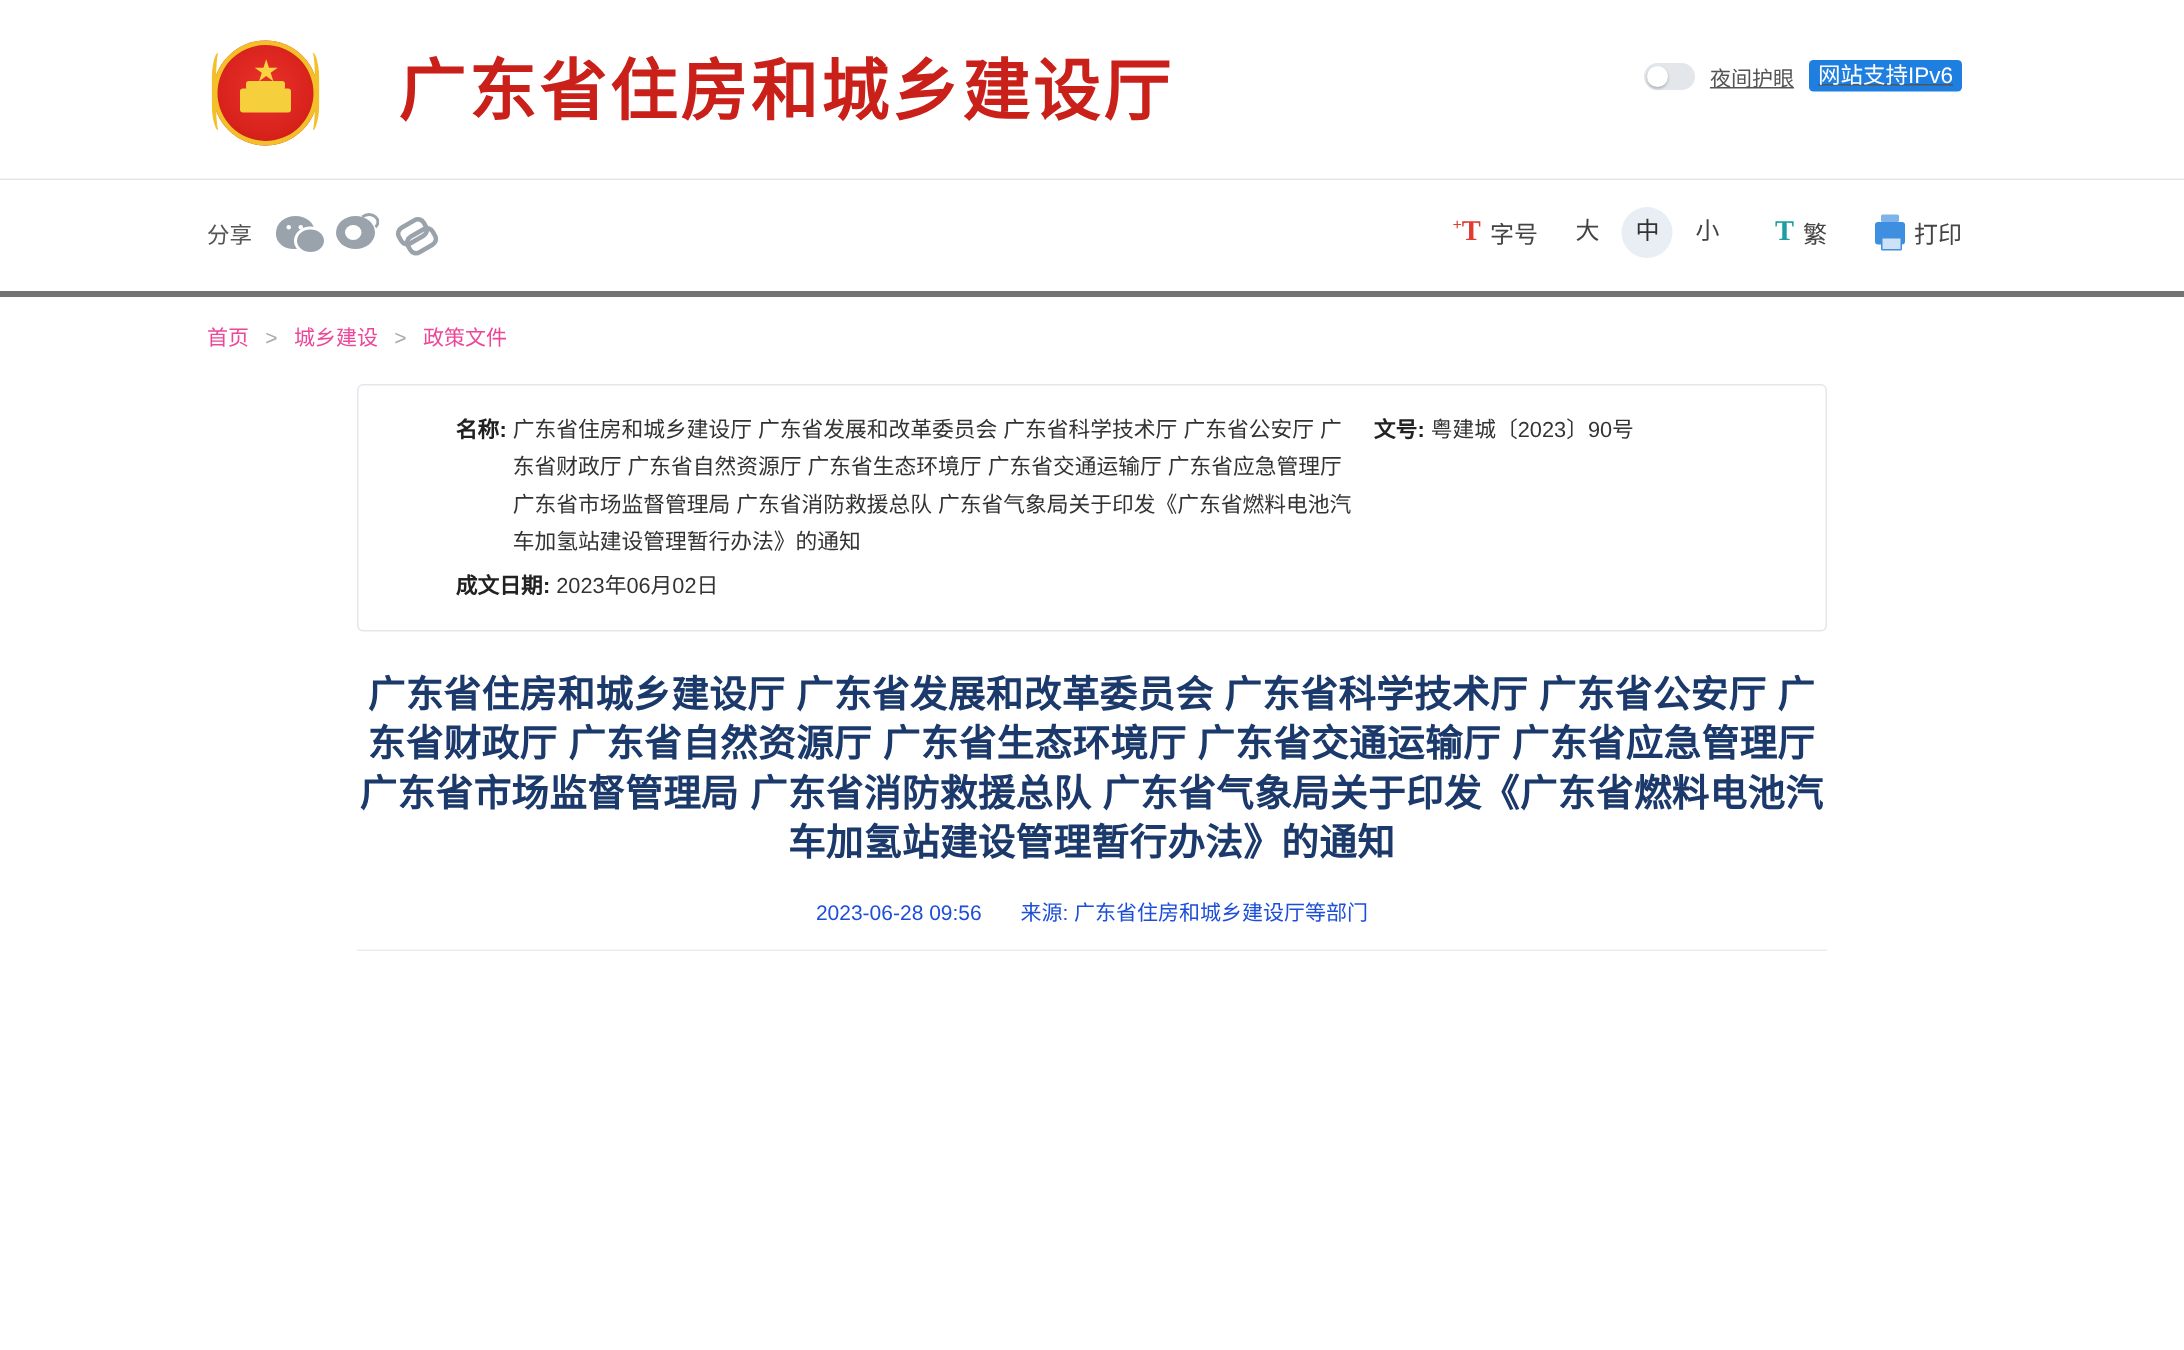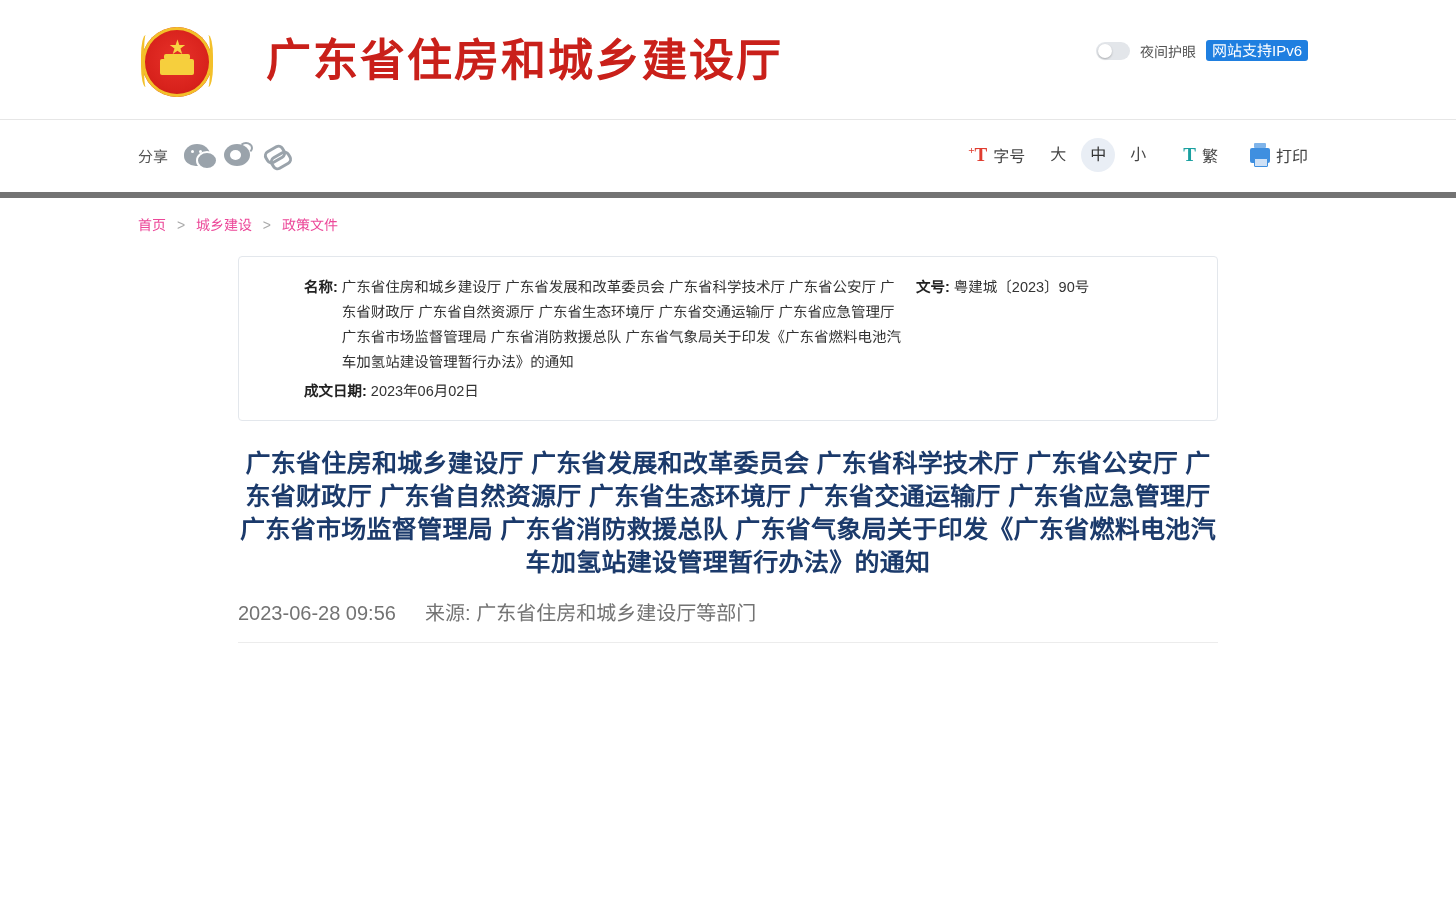--- a/index.html
+++ b/index.html
@@ -87,20 +87,21 @@
 
   .header-tools {
     position: absolute;
     right: 148px;
     top: 40px;
     display: flex;
     align-items: center;
     gap: 10px;
     font-size: 14px;
     color: #555;
+    text-decoration: underline;
   }
   .toggle-switch {
     width: 34px; height: 18px;
     border-radius: 9px;
     background: #e3e6ea;
     position: relative;
     display: inline-block;
   }
   .toggle-switch .knob {
     position: absolute;
@@ -118,21 +119,21 @@
     padding: 3px 6px;
     border-radius: 3px;
     line-height: 1;
     white-space: nowrap;
   }
 
   
   .toolbar {
     position: relative;
     height: 78px;
-    border-bottom: 6px solid #737373;
+    border-bottom: 4px solid #737373;
   }
   .share-group {
     position: absolute;
     left: 138px; top: 24px;
     display: flex;
     align-items: center;
     gap: 14px;
   }
   .share-label { font-size: 15px; color: #555; margin-right: 2px; }
   .ico { display: inline-block; }
@@ -298,22 +299,23 @@
     margin: 26px 0 0 0;
     font-size: 25px;
     line-height: 33px;
     font-weight: bold;
     color: #1b3a6b;
     text-align: center;
     letter-spacing: 0.3px;
   }
   .article-sub {
     margin-top: 18px;
-    font-size: 20px;
-    color: #737373;
+    text-align: center;
+    font-size: 14px;
+    color: #1d4ed8;
   }
   .article-sub .gap { display: inline-block; width: 18px; }
   .divider-line {
     margin-top: 16px;
     height: 1px;
     background: #ececec;
     width: 100%;
   }
   .article-body {
     margin-top: 24px;

